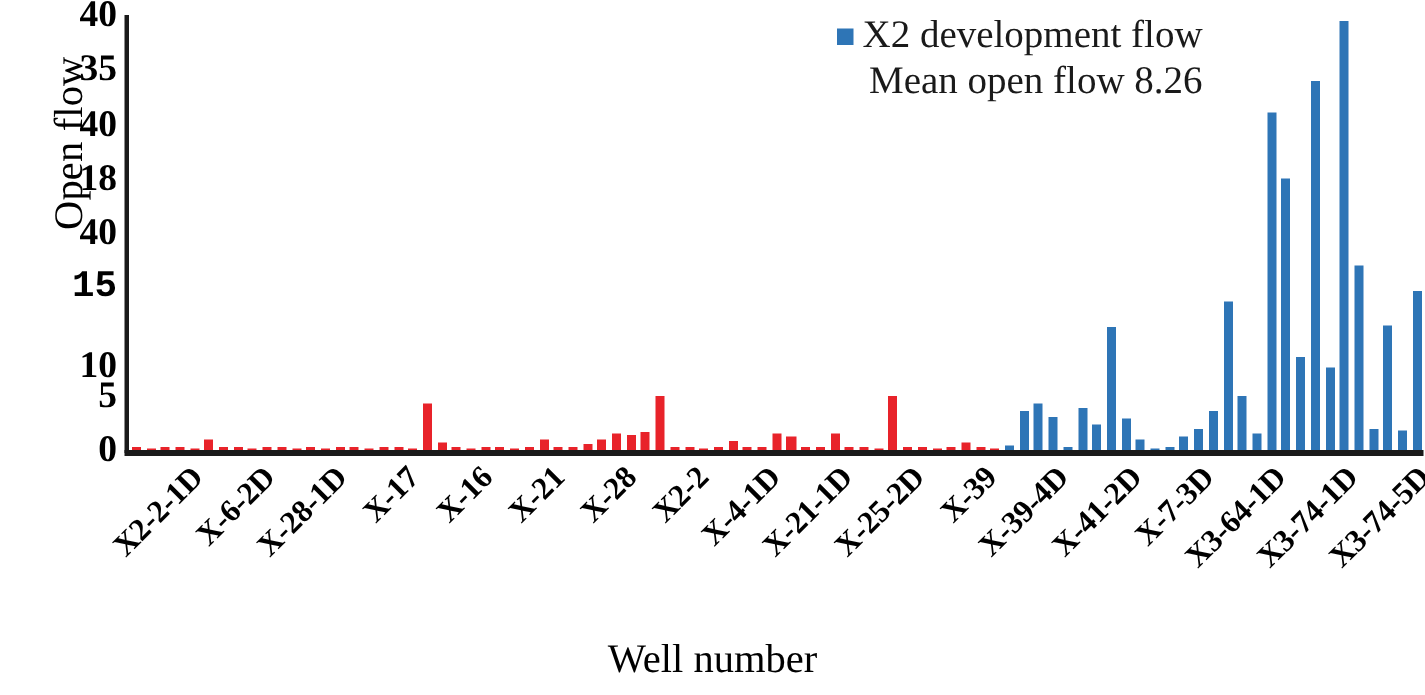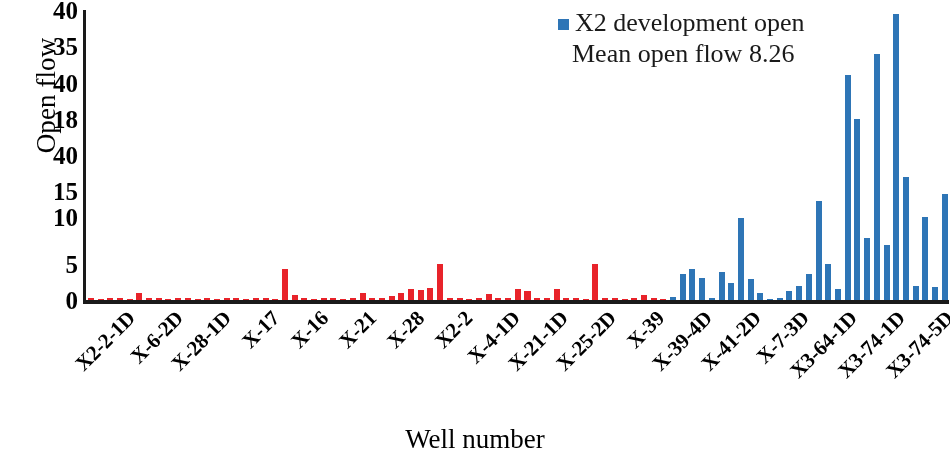--- a/index.html
+++ b/index.html
@@ -70,21 +70,21 @@
   .legend .lrow1{display:flex;align-items:center;}
   .legend .lrow2{padding-left:22px;}
   .legend-swatch{
     display:inline-block;width:11px;height:11px;
     margin-right:6px;flex:0 0 auto;
     position:relative;top:1px;
   }
   #legend-x1{left:148px;top:8px;}
   #legend-x1 .lrow2{padding-left:20px;}
   #legend-x2{left:558px;top:8px;}
-  #legend-x2 .lrow2{padding-left:14px;}
+  #legend-x2 .lrow2{padding-left:14px;text-align:right;}
 
   
   .x-labels{position:absolute;left:83px;top:300px;width:866px;height:115px;}
   .x-label{
     position:absolute;
     font-size:21px;font-weight:bold;color:#000;
     white-space:nowrap;
     transform:rotate(-45deg);
     transform-origin:right top;
     text-align:right;
@@ -104,22 +104,22 @@
 <div id="chart-root">
 
   <div class="y-axis-title">Open flow</div>
 
   <div class="y-ticks" id="y-ticks">
       <div class="y-tick" style="top: 10px;">40</div>
       <div class="y-tick" style="top: 46.25px;">35</div>
       <div class="y-tick" style="top: 82.5px;">40</div>
       <div class="y-tick" style="top: 118.75px;">18</div>
       <div class="y-tick" style="top: 155px;">40</div>
-      <div class="y-tick" style="top: 191.25px;">15</div>
-      <div class="y-tick" style="top: 217px; margin-left: 12px;">10</div>
+      <div class="y-tick" style="top: 191.25px; font-family: Liberation Mono, monospace;">15</div>
+      <div class="y-tick" style="top: 244px; margin-left: 12px;">10</div>
       <div class="y-tick" style="top: 263.75px;">5</div>
       <div class="y-tick" style="top: 300px;">0</div>
     </div>
 
   <div class="plot">
     <div class="axis-y-line"></div>
     <div class="axis-x-line"></div>
     <div class="bars" id="bars">
         <div class="bar-slot">
           <div class="bar" style="height: 1.8125px; background: rgb(232, 35, 42);"></div>
@@ -388,21 +388,21 @@
         <div class="bar-slot">
           <div class="bar" style="height: 105.85px; background: rgb(46, 117, 182);"></div>
         </div>
       </div>
   </div>
 
 
   <div class="legend" id="legend-x2">
     <div class="lrow1">
       <span class="legend-swatch" id="sw2" style="background: rgb(46, 117, 182);"></span>
-      <span>X2 development open</span>
+      <span>X2 development flow</span>
     </div>
     <div class="lrow2">Mean open flow 8.26</div>
   </div>
 
   <div class="x-labels" id="x-labels">
       <div class="x-label" style="left: 40.0556px; top: 6px; transform: translateX(-100%) rotate(-45deg); transform-origin: right top;">X2-2-1D</div>
       <div class="x-label" style="left: 88.1667px; top: 6px; transform: translateX(-100%) rotate(-45deg); transform-origin: right top;">X-6-2D</div>
       <div class="x-label" style="left: 136.278px; top: 6px; transform: translateX(-100%) rotate(-45deg); transform-origin: right top;">X-28-1D</div>
       <div class="x-label" style="left: 184.389px; top: 6px; transform: translateX(-100%) rotate(-45deg); transform-origin: right top;">X-17</div>
       <div class="x-label" style="left: 232.5px; top: 6px; transform: translateX(-100%) rotate(-45deg); transform-origin: right top;">X-16</div>

